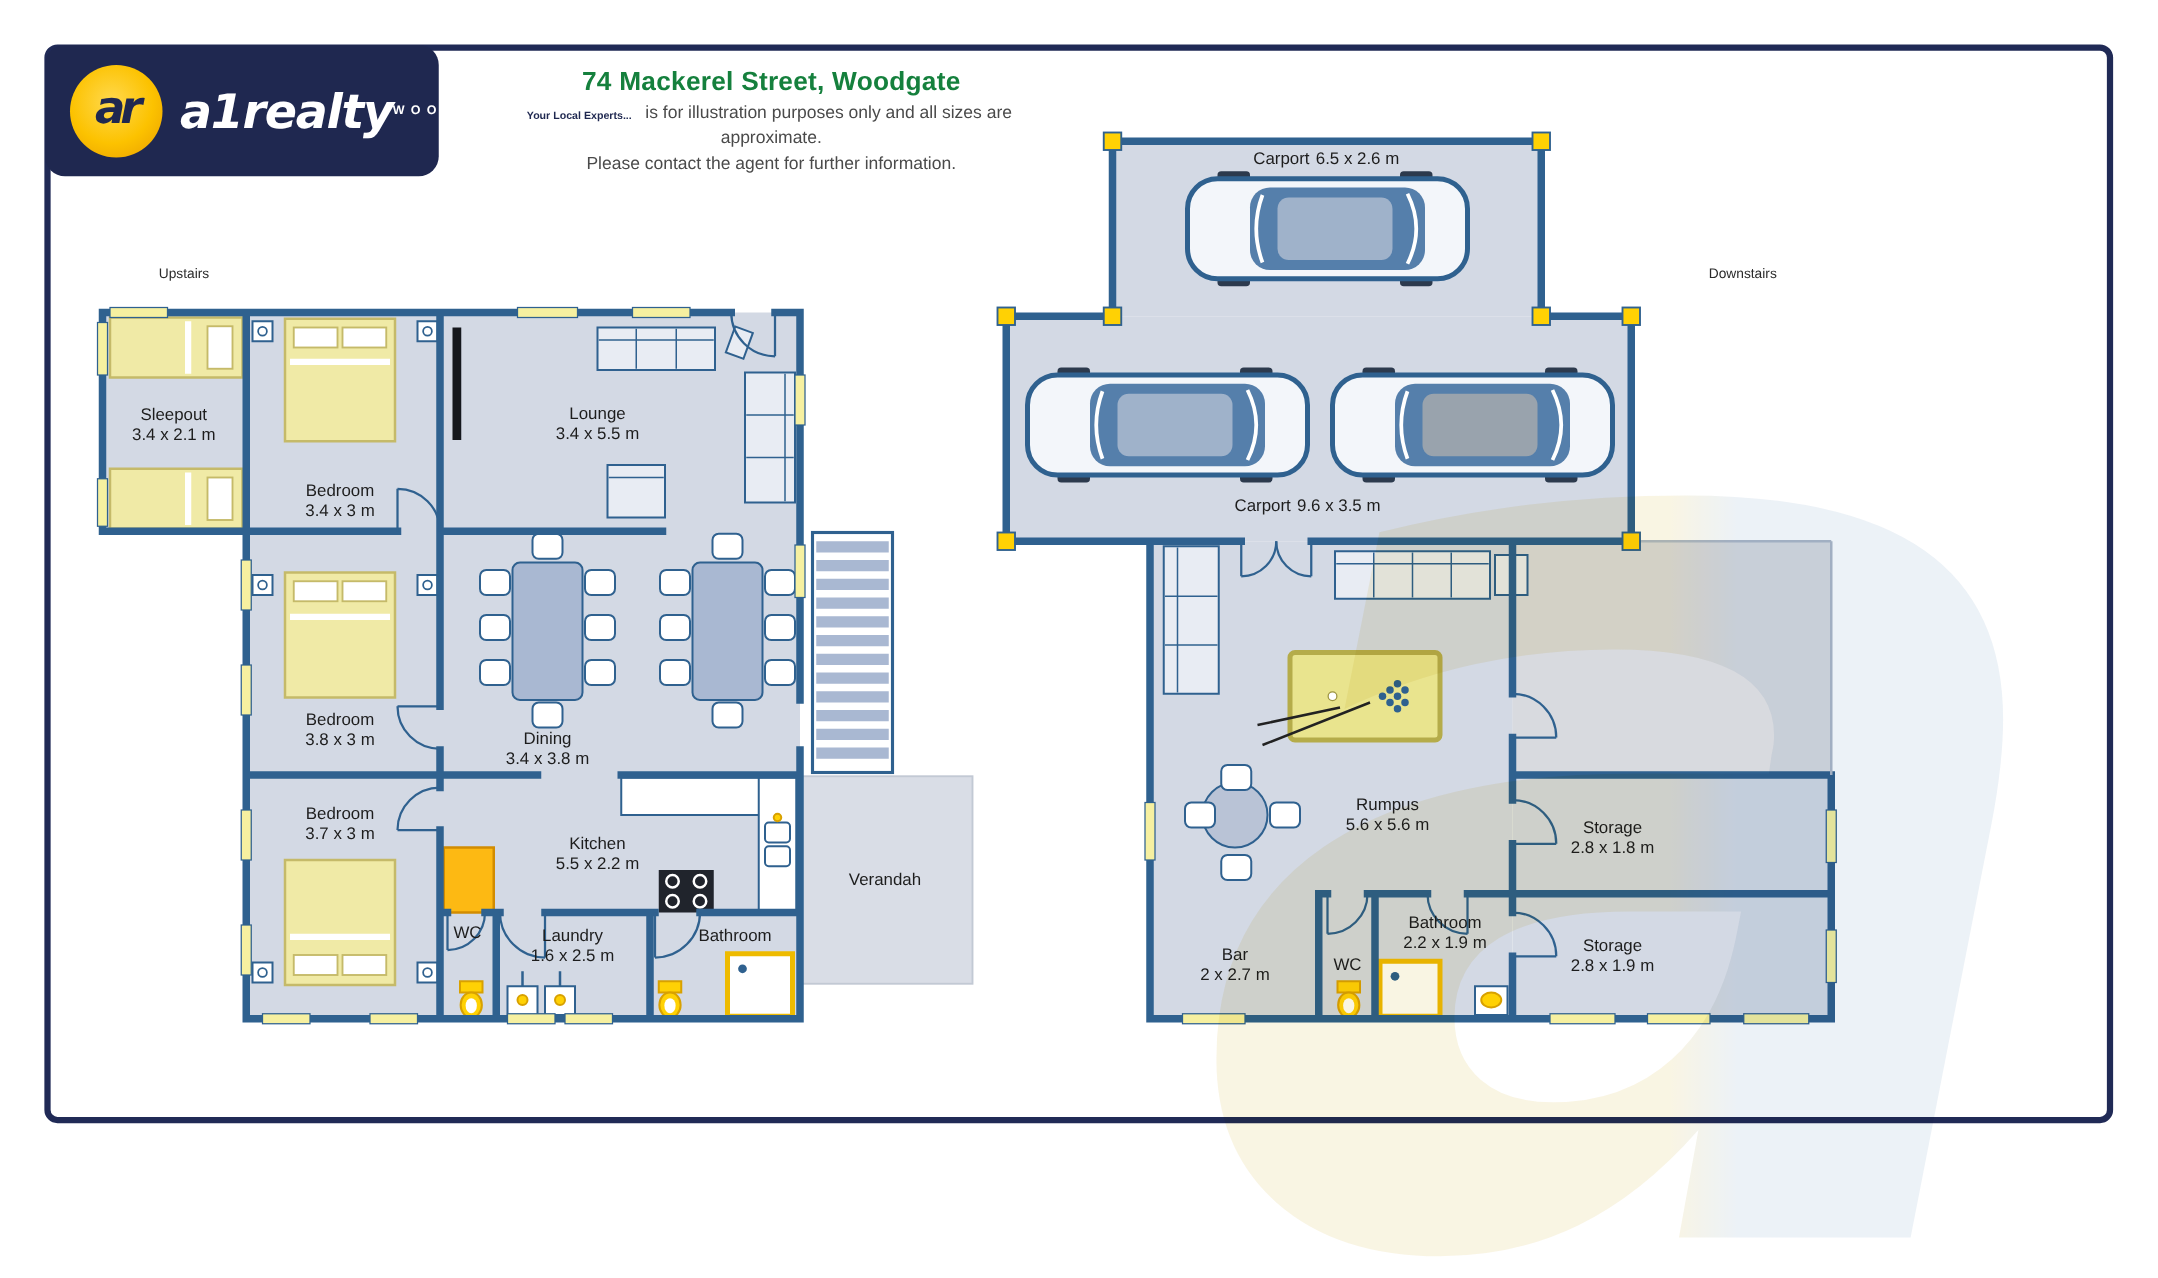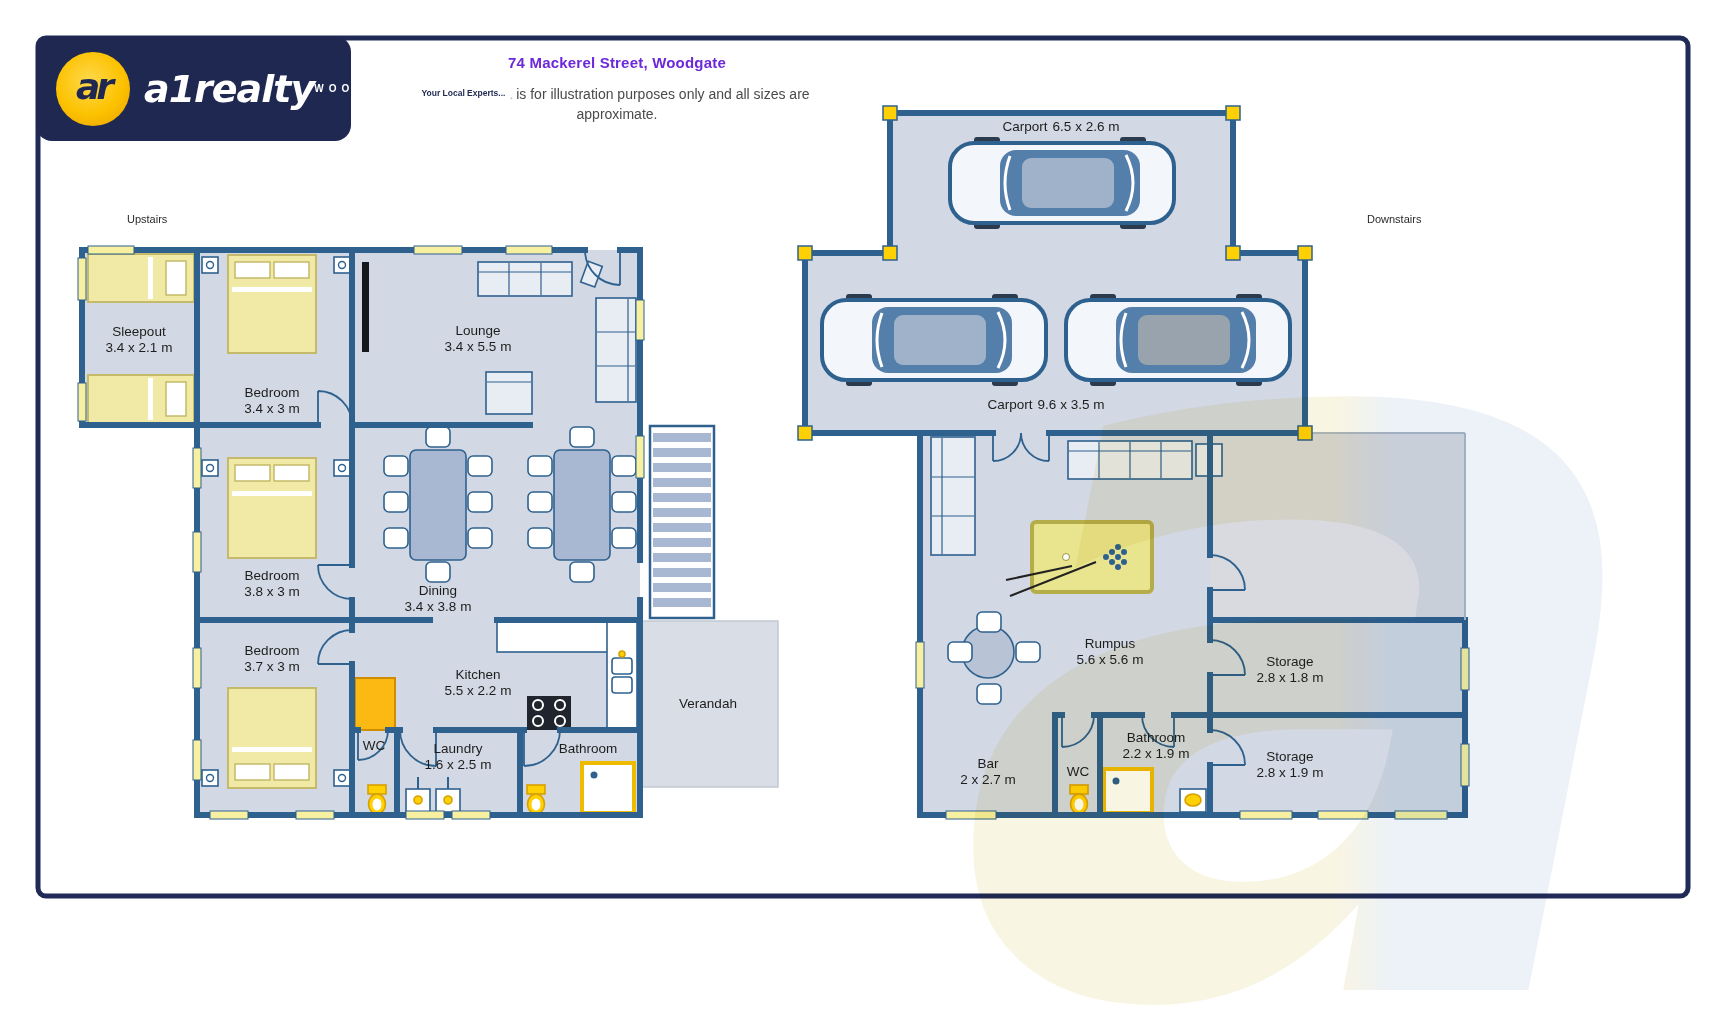--- a/index.html
+++ b/index.html
@@ -16,21 +16,21 @@
         display:flex;align-items:center;justify-content:center}
   .logo-monogram{font:italic 700 36px "DejaVu Sans",sans-serif;color:#1f2850;letter-spacing:-4px;transform:translateY(-2px)}
   .logo-text{display:flex;flex-direction:row;align-items:center;flex:1}
   .logo-brand{font:italic 700 38px "DejaVu Sans",sans-serif;color:#fff;letter-spacing:-1px;line-height:1}
   .logo-region{font-size:10px;font-weight:700;color:#fff;letter-spacing:5px;margin-top:0}
   .logo-pill{background:#fff;border-radius:9px;padding:2px 8px;margin-top:5px}
   .logo-tagline{font-size:8.5px;color:#1f2850;font-weight:700;white-space:nowrap}
 
   
   .header{position:absolute;left:397px;top:54px;width:440px;text-align:center;z-index:4}
-  .title{margin:0 0 13px;font-size:15px;font-weight:700;color:#6d28d9;letter-spacing:.2px}
+  .title{margin:0 0 1px;font-size:21px;font-weight:700;color:#15803d;letter-spacing:.2px}
   .disclaimer{margin:0;font-size:14px;color:#4a4a4a;line-height:1.45}
 
   .floor-label{position:absolute;font-size:11px;color:#2a2a2a;z-index:4}
   .floor-label.up{left:127px;top:213px}
   .floor-label.down{left:1367px;top:213px}
 
   
   .wall{stroke:#2f618f;stroke-width:6;fill:none;stroke-linecap:square}
   .wallthin{stroke:#aeb9c9;stroke-width:2;fill:none}
   .floor{fill:#d3d9e4}
@@ -373,18 +373,19 @@
     <span class="logo-region">WOODGATE</span>
     <span class="logo-pill">
       <span class="logo-tagline">Your Local Experts...</span>
     </span>
   </div>
 </div>
 
 <div class="header">
   <h1 class="title">74 Mackerel Street, Woodgate</h1>
   <p class="disclaimer">This floor plan is for illustration purposes only and all sizes are approximate.</p>
+  <p class="disclaimer">Please contact the agent for further information.</p>
 </div>
 
 <div class="floor-label up">Upstairs</div>
 <div class="floor-label down">Downstairs</div>
 
 </div>
 
 </body></html>

